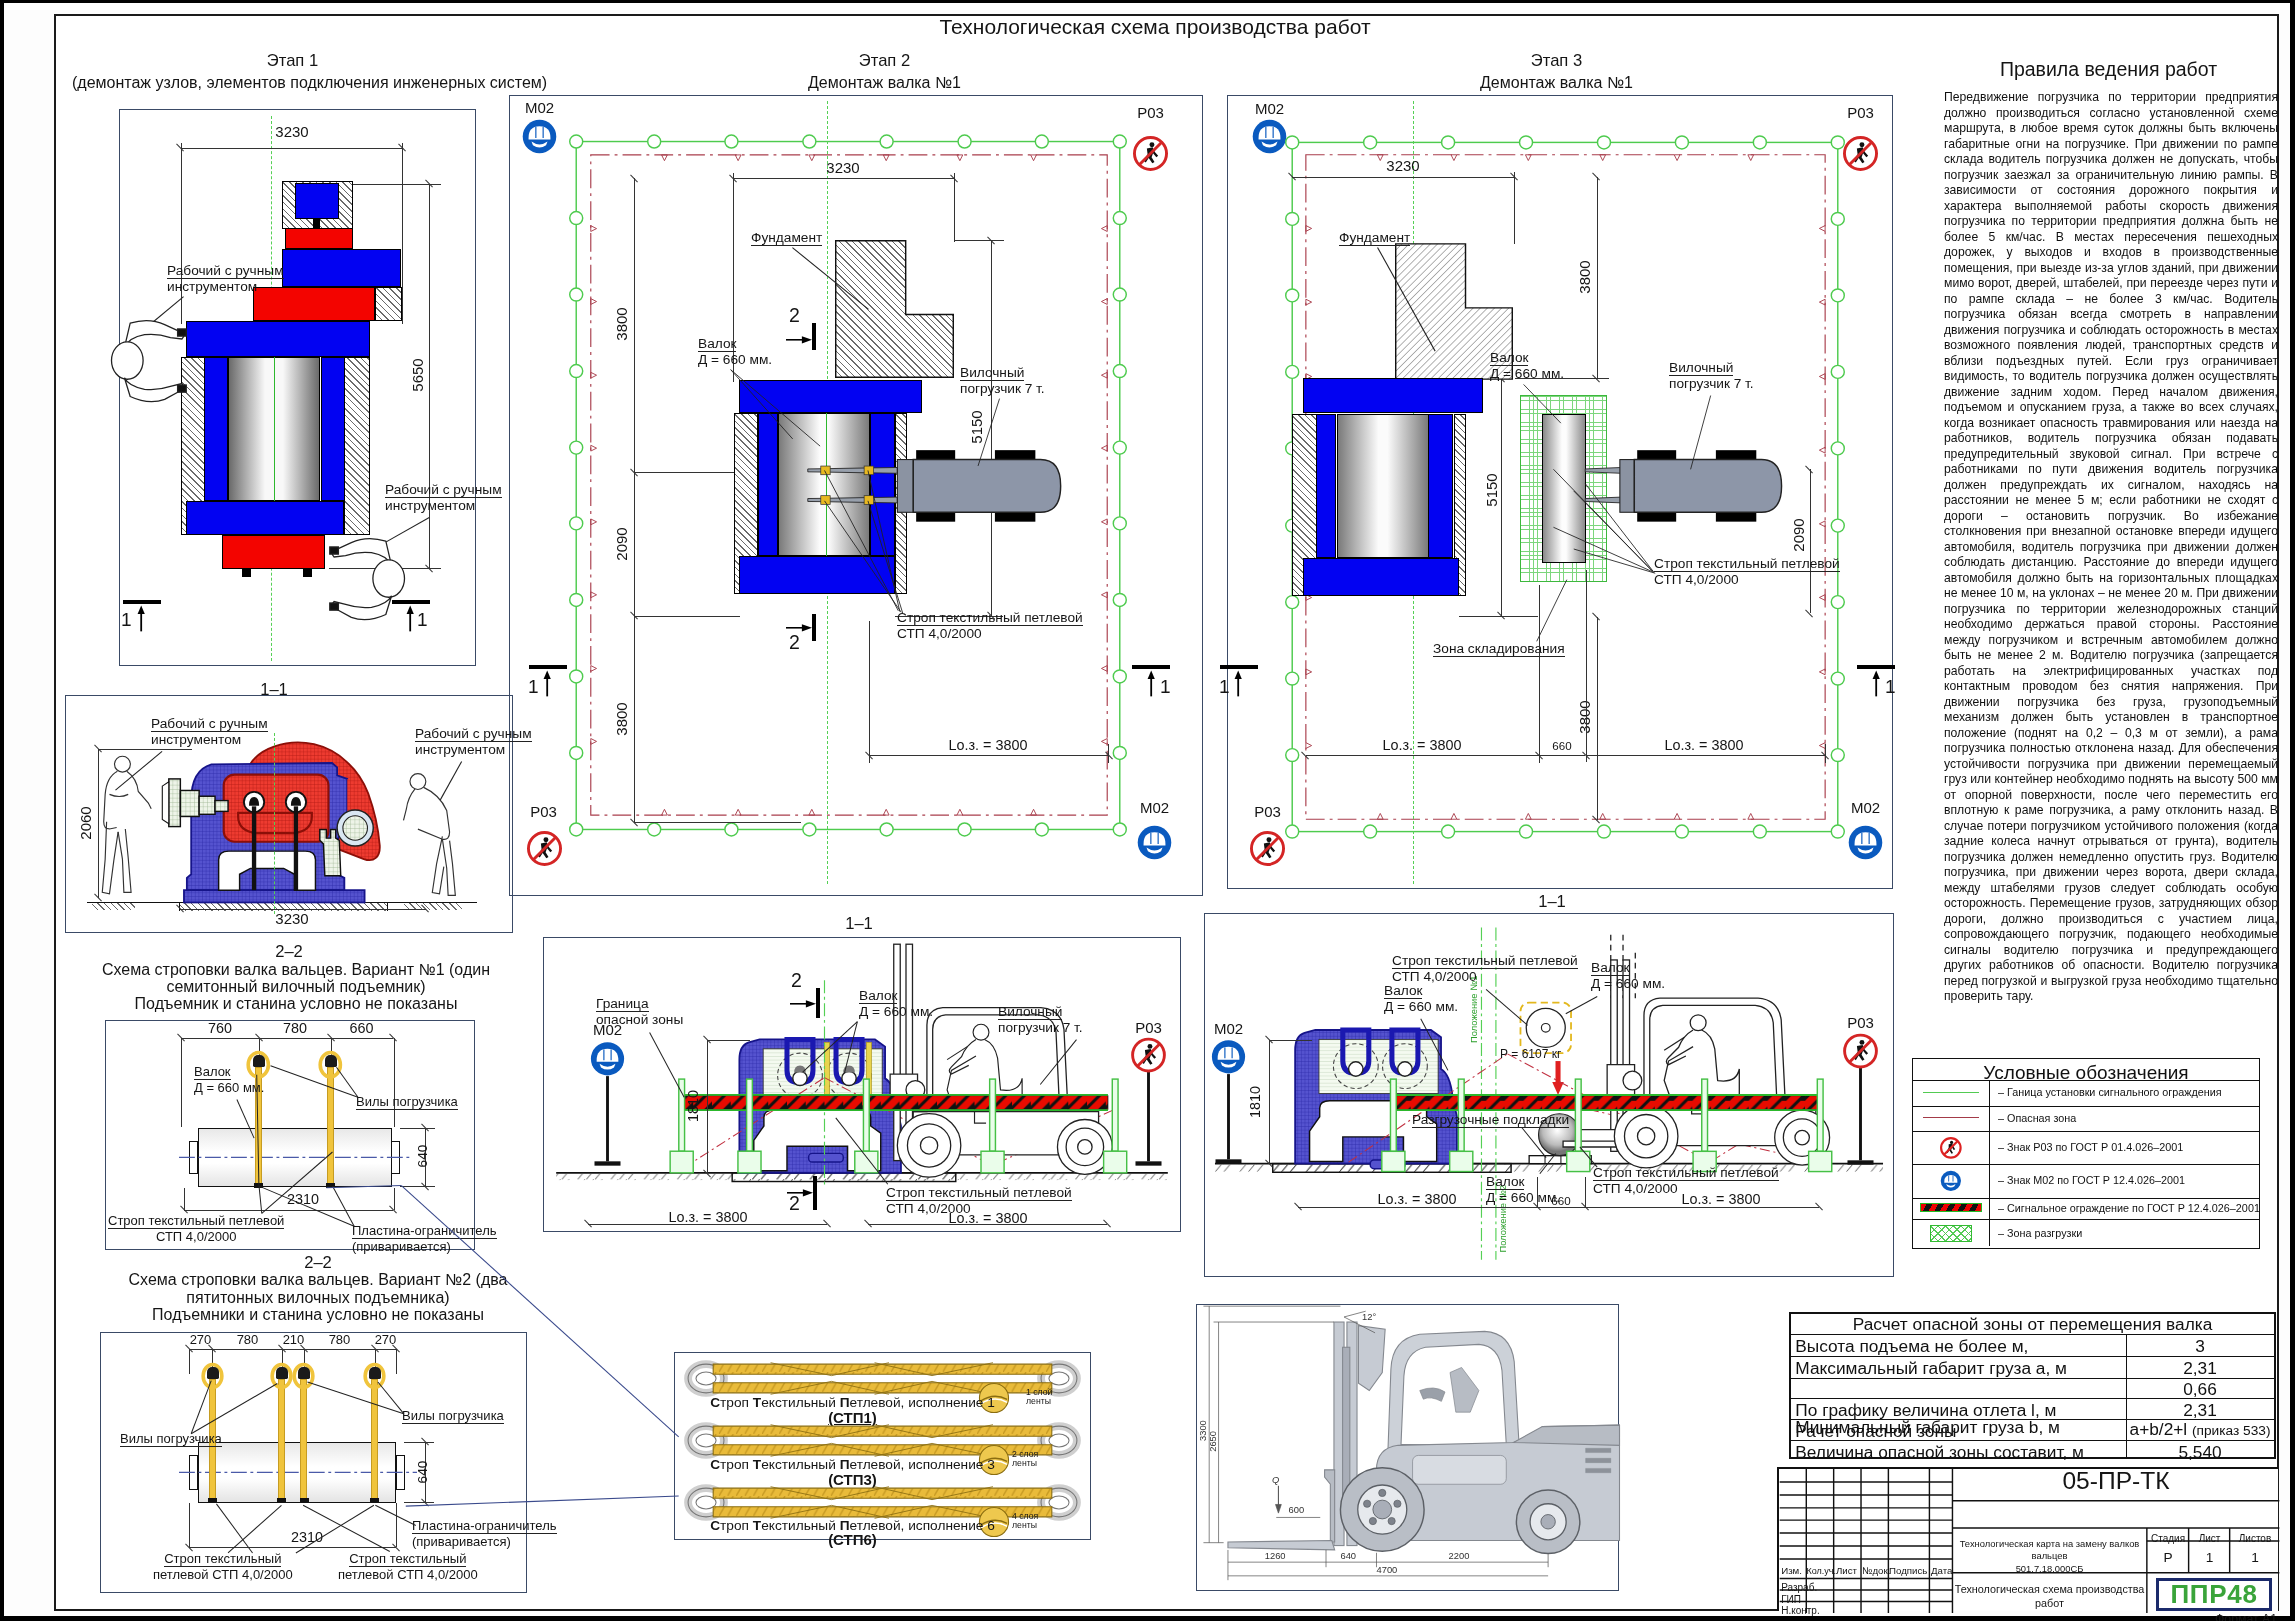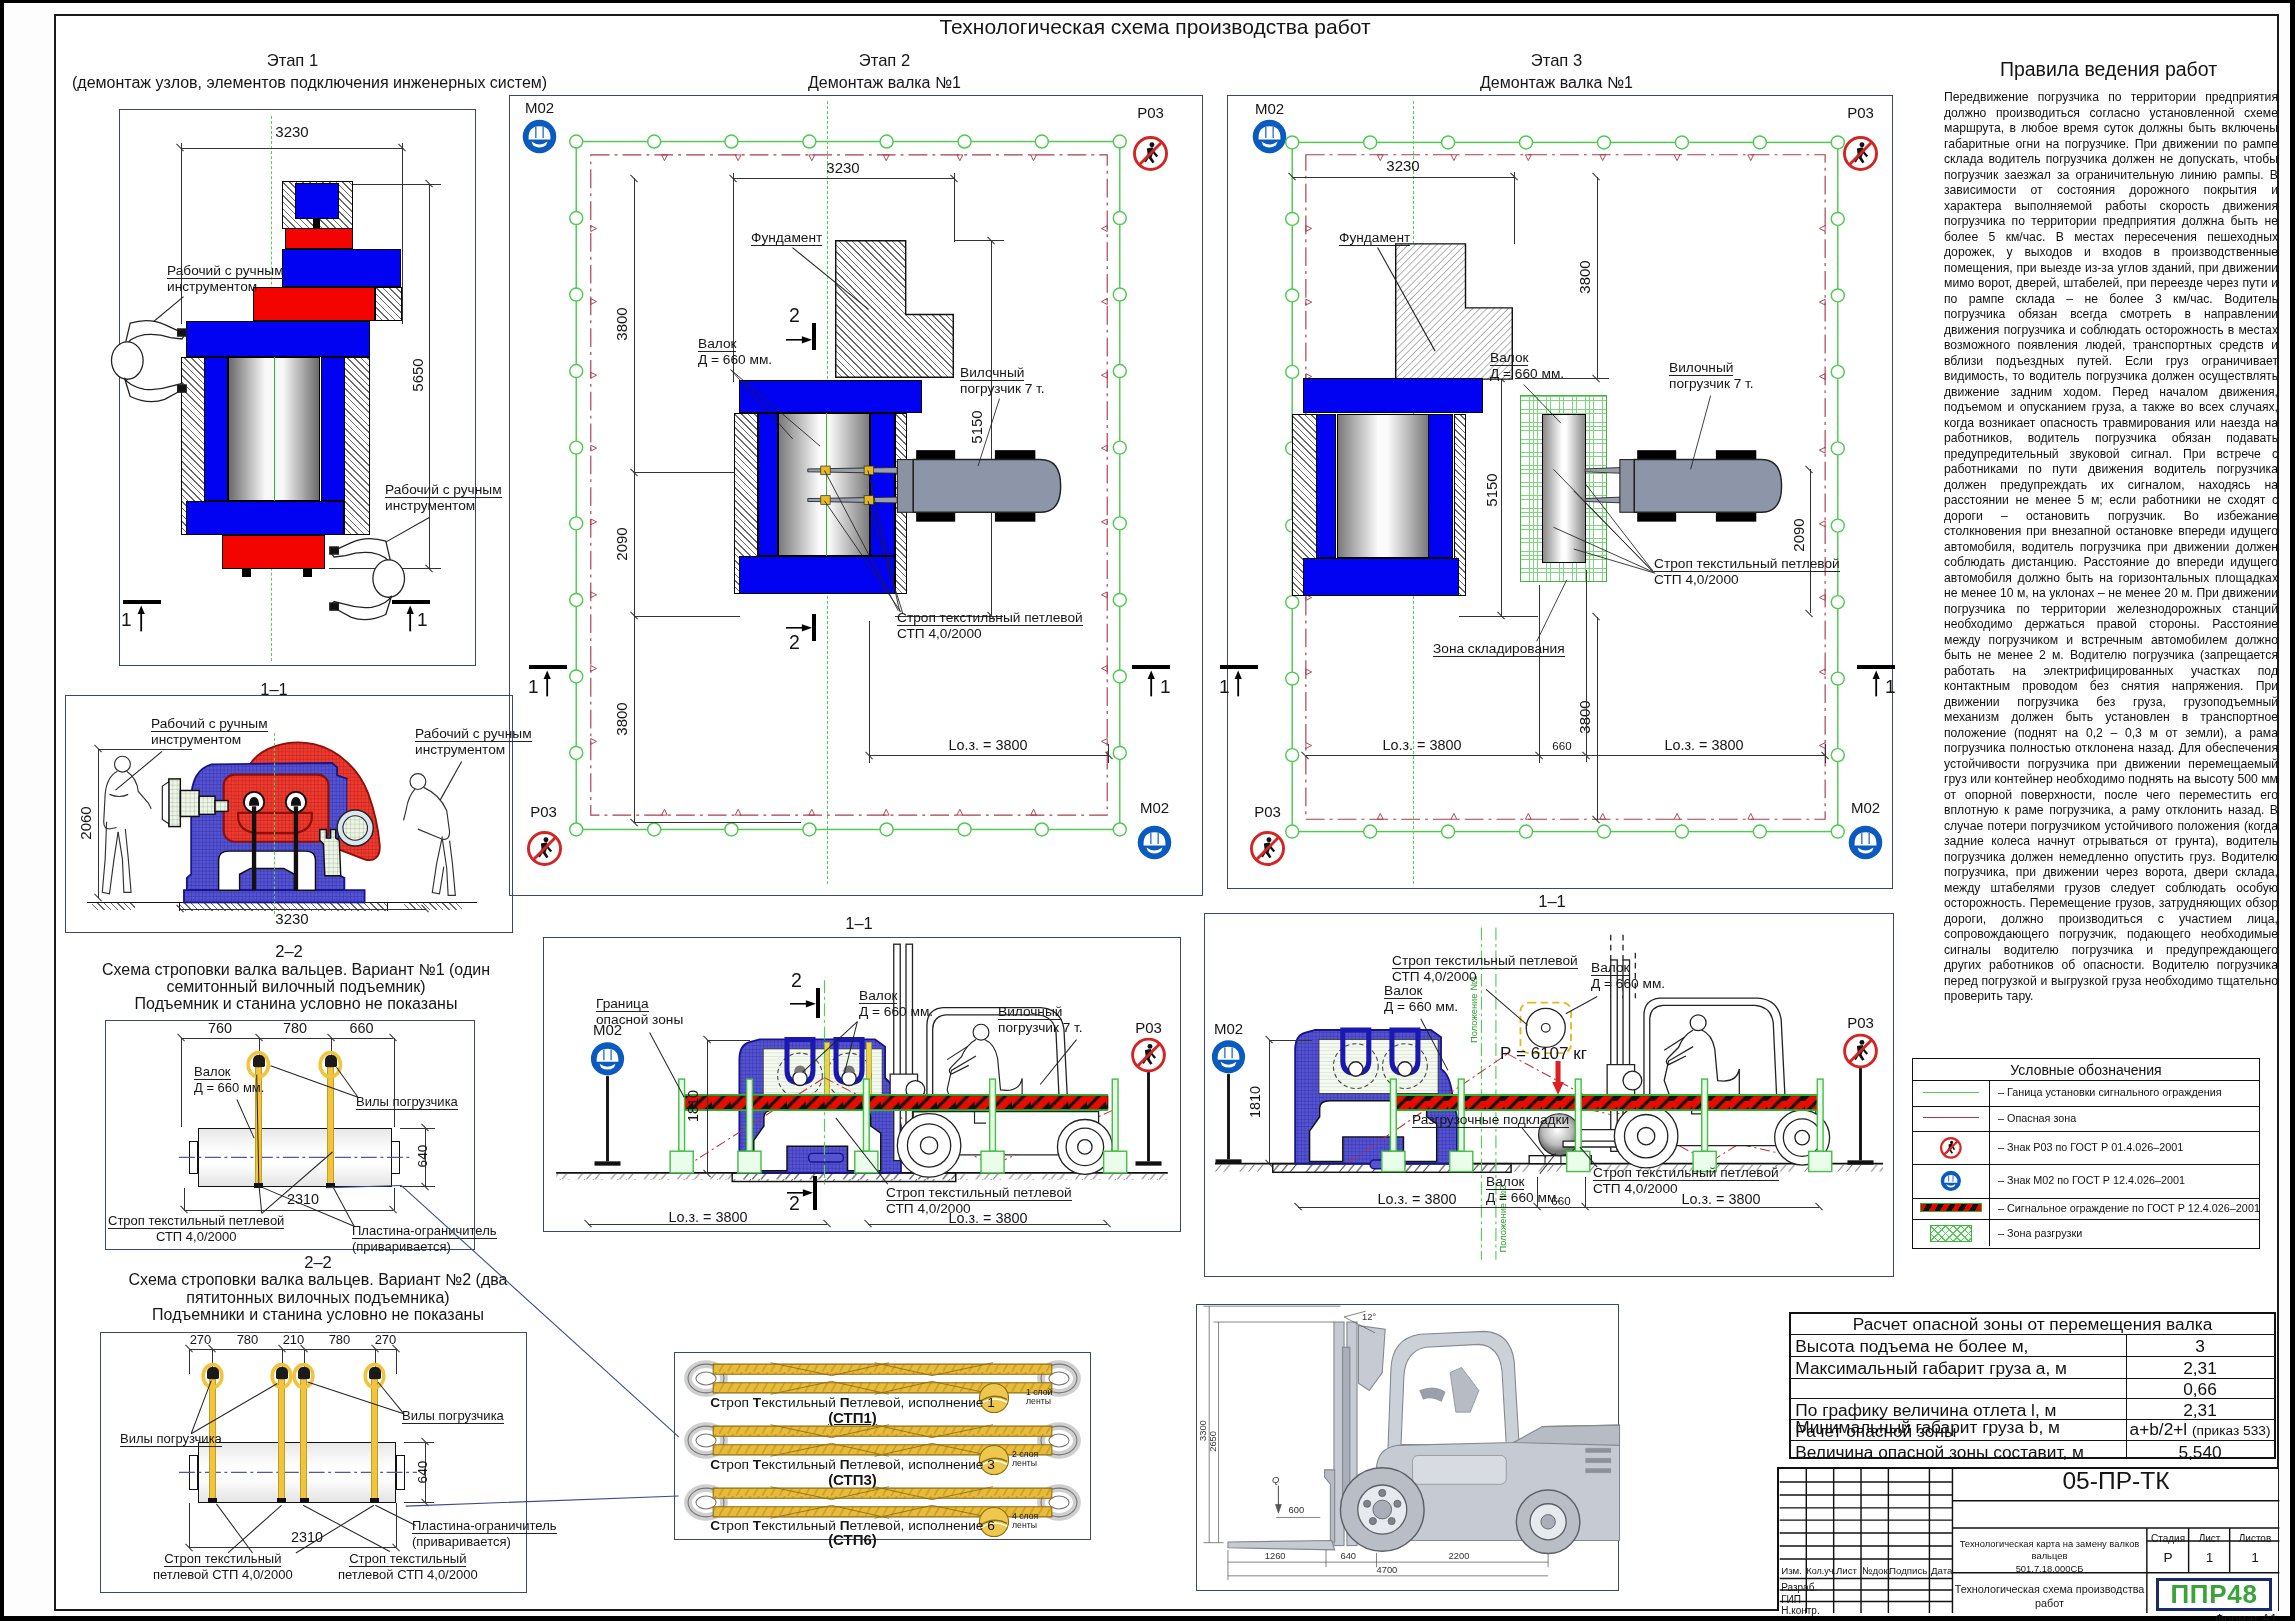--- a/index.html
+++ b/index.html
@@ -1037,21 +1037,21 @@
         <line x1="8" y1="2" x2="66" y2="52" stroke="#222" stroke-width="1.4"></line>
       </svg>
 <div class="lbl" style="left:1591px;top:960px;font-size:13.7px;"><span class="ulb">Валок</span><br>Д = 660 мм.</div>
 <svg style="left:1560px;top:995px;" width="43" height="21.7" viewBox="0 0 60 30">
         <line x1="52" y1="2" x2="8" y2="26" stroke="#222" stroke-width="1.4"></line>
       </svg>
 <div class="lbl" style="left:1384px;top:983px;font-size:13.7px;"><span class="ulb">Валок</span><br>Д = 660 мм.</div>
 <svg style="left:1415px;top:1017px;" width="43" height="58" viewBox="0 0 60 80">
         <line x1="8" y1="2" x2="46" y2="74" stroke="#222" stroke-width="1.4"></line>
       </svg>
-<div class="lbl" style="left:1500px;top:1046px;font-size:17px;">Р = 6107 кг</div>
+<div class="lbl" style="left:1500px;top:1046px;font-size:12px;">Р = 6107 кг</div>
 <div class="lbl" style="left:1412px;top:1112px;font-size:13.7px;"><span class="ulb">Разгрузочные подкладки</span></div>
 <svg style="left:1516px;top:1126px;" width="43" height="36" viewBox="0 0 60 50">
         <line x1="8" y1="2" x2="42" y2="44" stroke="#222" stroke-width="1.4"></line>
       </svg>
 <div class="lbl" style="left:1486px;top:1174px;font-size:13.7px;"><span class="ulb">Валок</span><br>Д = 660 мм.</div>
 <svg style="left:1534px;top:1152px;" width="29" height="24.6" viewBox="0 0 40 34">
         <line x1="30" y1="2" x2="8" y2="30" stroke="#222" stroke-width="1.4"></line>
       </svg>
 <div class="lbl" style="left:1593px;top:1165px;font-size:13.7px;"><span class="ulb">Строп текстильный петлевой</span><br>СТП 4,0/2000</div>
 <svg style="left:1574px;top:1141px;" width="29" height="29" viewBox="0 0 40 40">
@@ -1212,21 +1212,21 @@
           <text x="250" y="373">4700</text>
 <text x="128" y="290">600</text>
           <text x="105" y="248" font-style="italic">Q</text>
           <text x="230" y="22">12°</text>
 </g>
 </svg>
 
 <div class="abs" style="left:1944px;top:90px;width:334px;font-size:12.2px;line-height:15.5px;text-align:justify;color:#101010;font-family:'Liberation Sans',sans-serif;" id="rules">Передвижение погрузчика по территории предприятия должно производиться согласно установленной схеме маршрута, в любое время суток должны быть включены габаритные огни на погрузчике. При движении по рампе склада водитель погрузчика должен не допускать, чтобы погрузчик заезжал за ограничительную линию рампы. В зависимости от состояния дорожного покрытия и характера выполняемой работы скорость движения погрузчика по территории предприятия должна быть не более 5 км/час. В местах пересечения пешеходных дорожек, у выходов и входов в производственные помещения, при выезде из-за углов зданий, при движении мимо ворот, дверей, штабелей, при переезде через пути и по рампе склада – не более 3 км/час. Водитель погрузчика обязан всегда смотреть в направлении движения погрузчика и соблюдать осторожность в местах возможного появления людей, транспортных средств и вблизи подъездных путей. Если груз ограничивает видимость, то водитель погрузчика должен осуществлять движение задним ходом. Перед началом движения, подъемом и опусканием груза, а также во всех случаях, когда возникает опасность травмирования или наезда на работников, водитель погрузчика обязан подавать предупредительный звуковой сигнал. При встрече с работниками по пути движения водитель погрузчика должен предупреждать их сигналом, находясь на расстоянии не менее 5 м; если работники не сходят с дороги – остановить погрузчик. Во избежание столкновения при внезапной остановке впереди идущего автомобиля, водитель погрузчика при движении должен соблюдать дистанцию. Расстояние до впереди идущего автомобиля должно быть на горизонтальных площадках не менее 10 м, на уклонах – не менее 20 м. При движении погрузчика по территории железнодорожных станций необходимо держаться правой стороны. Расстояние между погрузчиком и встречным автомобилем должно быть не менее 2 м. Водителю погрузчика (запрещается работать на электрифицированных участках под контактным проводом без снятия напряжения. При движении погрузчика без груза, грузоподъемный механизм должен быть установлен в транспортное положение (поднят на 0,2 – 0,3 м от земли), а рама погрузчика полностью отклонена назад. Для обеспечения устойчивости погрузчика при движении перемещаемый груз или контейнер необходимо поднять на высоту 500 мм от опорной поверхности, после чего переместить его вплотную к раме погрузчика, а раму отклонить назад. В случае потери погрузчиком устойчивого положения (когда задние колеса начнут отрываться от грунта), водитель погрузчика должен немедленно опустить груз. Водителю погрузчика, при движении через ворота, двери склада, между штабелями грузов следует соблюдать особую осторожность. Перемещение грузов, затрудняющих обзор дороги, должно производиться с участием лица, сопровождающего погрузчик, подающего необходимые сигналы водителю погрузчика и предупреждающего других работников об опасности. Водителю погрузчика перед погрузкой и выгрузкой груза необходимо тщательно проверить тару.</div>
 
 <div class="abs" style="left:1912px;top:1058px;width:348px;height:191px;border:1.8px solid #111;box-sizing:border-box;background:#fff;font-size:10.8px;white-space:nowrap;">
- <div class="abs" style="left:0;top:0;width:100%;height:21.7px;border-bottom:1.4px solid #111;box-sizing:border-box;text-align:center;padding-top:2.9px;font-size:14px;">Условные обозначения</div>
+ <div class="abs" style="left:0;top:0;width:100%;height:21.7px;border-bottom:1.4px solid #111;box-sizing:border-box;text-align:center;padding-top:2.9px;font-size:19px;">Условные обозначения</div>
  <div class="abs" style="left:76px;top:21.7px;width:1.4px;height:165px;background:#111;"></div>
  <div class="abs" style="left:0;top:47px;width:100%;height:1.4px;background:#111;"></div>
  <div class="abs" style="left:0;top:72px;width:100%;height:1.4px;background:#111;"></div>
  <div class="abs" style="left:0;top:105px;width:100%;height:1.4px;background:#111;"></div>
  <div class="abs" style="left:0;top:139px;width:100%;height:1.4px;background:#111;"></div>
  <div class="abs" style="left:0;top:160px;width:100%;height:1.4px;background:#111;"></div>
  <div class="abs" style="left:10px;top:33px;width:56px;height:1.4px;background:#52cb52;"></div>
  <div class="abs" style="left:10px;top:58px;width:56px;height:1.4px;background:#a33a48;"></div>
  <svg style="left:27.4px;top:78px" width="21.7" height="21.7" viewBox="0 0 30 30">
           <circle cx="15" cy="15" r="13.5" fill="#fff" stroke="#d22" stroke-width="3"></circle>

